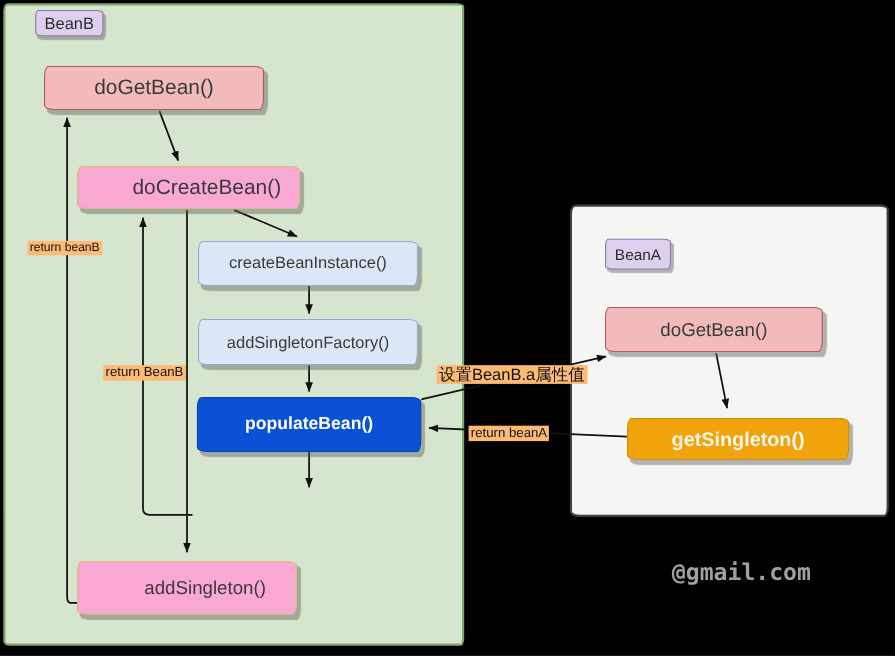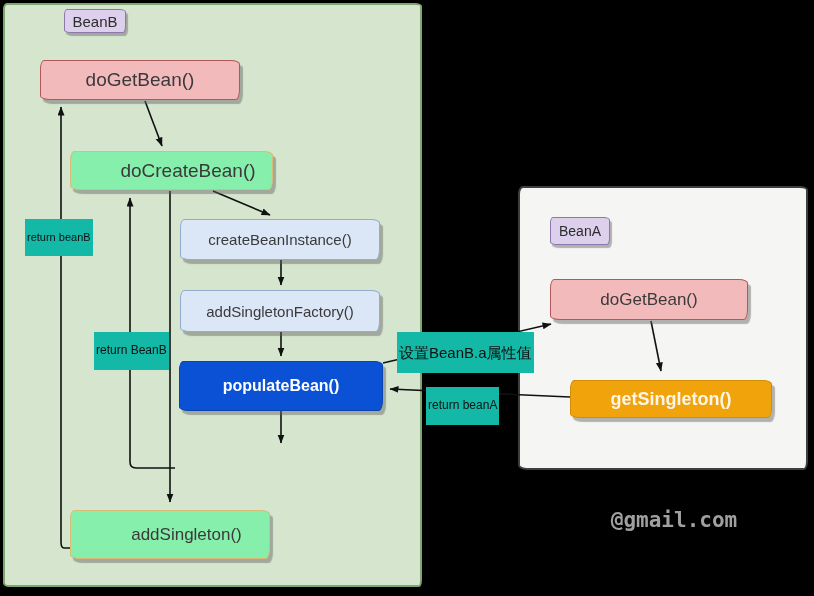--- a/index.html
+++ b/index.html
@@ -22,28 +22,28 @@
     border-radius:4px 9px 4px 10px / 9px 4px 11px 4px;
     white-space:nowrap;
   }
   .tag{
     position:absolute;box-sizing:border-box;display:flex;align-items:center;justify-content:center;
     background:#ddd0ec;border:1.5px solid #8d77ad;color:#2c2c2c;
     box-shadow:2px 3px 1px rgba(95,95,95,0.45);
     border-radius:3px 6px 3px 7px / 6px 3px 7px 3px;
   }
   .pink{background:#f3babc;border:1.5px solid #b2585a;text-align:center;}
-  .yellow{background:#86efac;border:1.5px solid #d8bc7a;padding-left:33px;}
+  .yellow{background:#f9a8d4;border:1.5px solid #d8bc7a;padding-left:33px;}
   .lightblue{background:#dbe6f6;border:1.5px solid #94abce;}
   .blue{background:#0b51d6;border:1.5px solid #0a43ab;color:#ffffff;font-weight:bold;}
   .orange{background:#f0a30a;border:1.5px solid #d18e05;color:#fdf6e8;font-weight:bold;}
   svg.arrows{position:absolute;left:0;top:0;pointer-events:none;}
   .edge-label{
-    position:absolute;background:#14b8a6;color:#111;line-height:1.15;
-    padding:12px 2px;white-space:nowrap;
+    position:absolute;background:#fdba74;color:#111;line-height:1.15;
+    padding:0 2px;white-space:nowrap;
   }
   .watermark{
     position:absolute;color:#a0a0a0;font-family:"DejaVu Sans Mono", monospace;
     font-weight:bold;font-size:21px;line-height:27px;text-align:center;
   }
 </style>
 </head>
 <body>
 
 <div id="stage">
@@ -65,21 +65,21 @@
       <path d="M281,411 L281,443" marker-end="url(#ah)"></path>
       <path d="M170,191 L170,502" marker-end="url(#ah)"></path>
       <path d="M175,468 L136,468 Q130,468 130,462 L130,198" marker-end="url(#ah)"></path>
       <path d="M70,548 L64,548 Q61,548 61,542 L61,107" marker-end="url(#ah)"></path>
       <path d="M383,363 L551,324" marker-end="url(#ah)"></path>
       <path d="M570,397 L390,389" marker-end="url(#ah)"></path>
       <path d="M651,321 L661,371" marker-end="url(#ah)"></path>
     </g>
   </svg>
 
-  <div class="tag" style="left:32px;top:9px;width:62px;height:24px;font-size:15px;margin-left:32px;">BeanB</div>
+  <div class="tag" style="left:32px;top:9px;width:62px;height:24px;font-size:15px;">BeanB</div>
   <div class="tag" style="left:550px;top:217px;width:60px;height:28px;font-size:14px;">BeanA</div>
 
   <div class="node pink" style="left:40px;top:60px;width:200px;height:40px;font-size:19px;">doGetBean()</div>
   <div class="node yellow" style="left:70px;top:151px;width:203px;height:39px;font-size:19px;">doCreateBean()</div>
   <div class="node lightblue" style="left:180px;top:219px;width:200px;height:41px;font-size:15px;">createBeanInstance()</div>
   <div class="node lightblue" style="left:180px;top:290px;width:200px;height:42px;font-size:15px;">addSingletonFactory()</div>
   <div class="node blue" style="left:179px;top:361px;width:204px;height:50px;font-size:16px;">populateBean()</div>
   <div class="node yellow" style="left:70px;top:510px;width:200px;height:49px;font-size:17px;">addSingleton()</div>
 
   <div class="node pink" style="left:550px;top:279px;width:198px;height:41px;font-size:17px;">doGetBean()</div>

